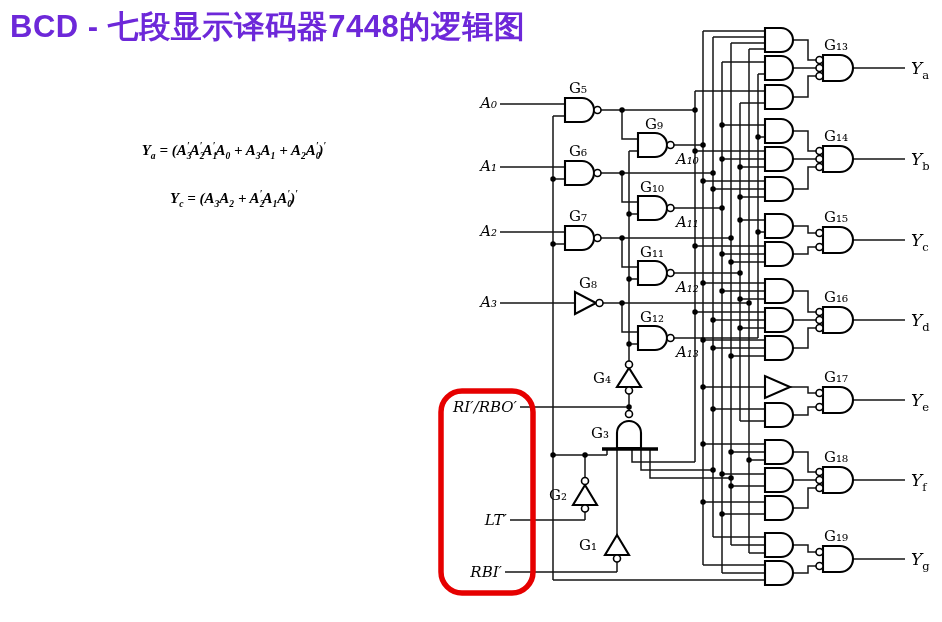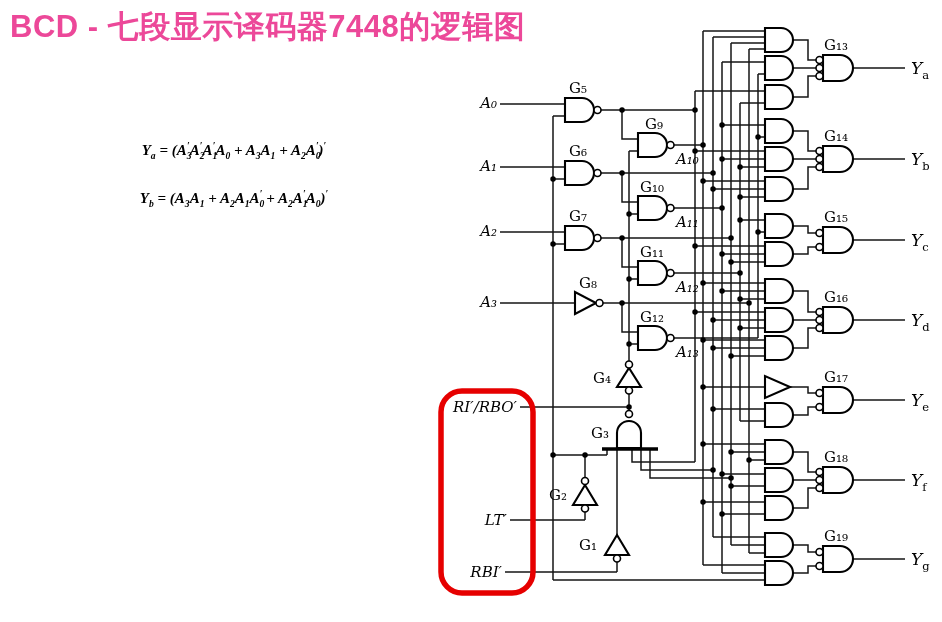--- a/index.html
+++ b/index.html
@@ -1,20 +1,20 @@
 <!DOCTYPE html>
 <html><head>
 <meta charset="utf-8">
 <style>
   html,body{margin:0;padding:0;}
   body{width:942px;height:622px;background:#ffffff;position:relative;overflow:hidden;
        font-family:"Liberation Serif",serif;color:#000;}
   .title{position:absolute;left:10px;top:6px;white-space:nowrap;
          font-family:"Liberation Sans",sans-serif;font-weight:bold;font-size:31px;
-         letter-spacing:0.5px;color:#ec4899;}
+         letter-spacing:0.5px;color:#6d28d9;}
   .eqs{position:absolute;left:14px;top:127px;width:440px;}
   .eq{font-style:italic;font-weight:bold;font-size:15px;line-height:47.5px;
       white-space:nowrap;font-family:"Liberation Serif",serif;text-align:center;}
   .eq sub{font-size:64%;line-height:0;}
   .eq sup.pr{font-size:64%;line-height:0;vertical-align:0.6em;}
   .eq sup.pr.s{margin-left:-0.48em;}
   svg{position:absolute;left:0;top:0;}
   .w{stroke:#161616;stroke-width:1.5;fill:none;}
   .w2{stroke:#000;stroke-width:3.4;fill:none;}
   .dots{stroke:#000;stroke-width:5.4;stroke-linecap:round;fill:none;}
@@ -170,14 +170,14 @@
     <text class="yl" x="911" y="565"><tspan>Y</tspan><tspan class="ys" dy="5">g</tspan></text>
   </g>
 
   <rect x="441" y="391" width="92" height="202" rx="21" fill="none" stroke-width="5.5" stroke="#e60000"></rect>
 </svg>
 
 <div class="title">BCD - 七段显示译码器7448的逻辑图</div>
 
 <div class="eqs">
   <div class="eq">Y<sub>a</sub> = (A<sub>3</sub><sup class="pr s">′</sup>A<sub>2</sub><sup class="pr s">′</sup>A<sub>1</sub><sup class="pr s">′</sup>A<sub>0</sub> + A<sub>3</sub>A<sub>1</sub> + A<sub>2</sub>A<sub>0</sub><sup class="pr s">′</sup>)<sup class="pr">′</sup></div>
-  <div class="eq">Y<sub>b</sub> = (A<sub>3</sub>A<sub>1</sub> + A<sub>2</sub>A<sub>1</sub>A<sub>0</sub><sup class="pr s">′</sup> + A<sub>2</sub>A<sub>1</sub><sup class="pr s">′</sup>A<sub>0</sub>)<sup class="pr">′</sup></div>
+  <div class="eq">Y<sub>c</sub> = (A<sub>3</sub>A<sub>2</sub> + A<sub>2</sub><sup class="pr s">′</sup>A<sub>1</sub>A<sub>0</sub><sup class="pr s">′</sup>)<sup class="pr">′</sup></div>
 </div>
 
 </body></html>

